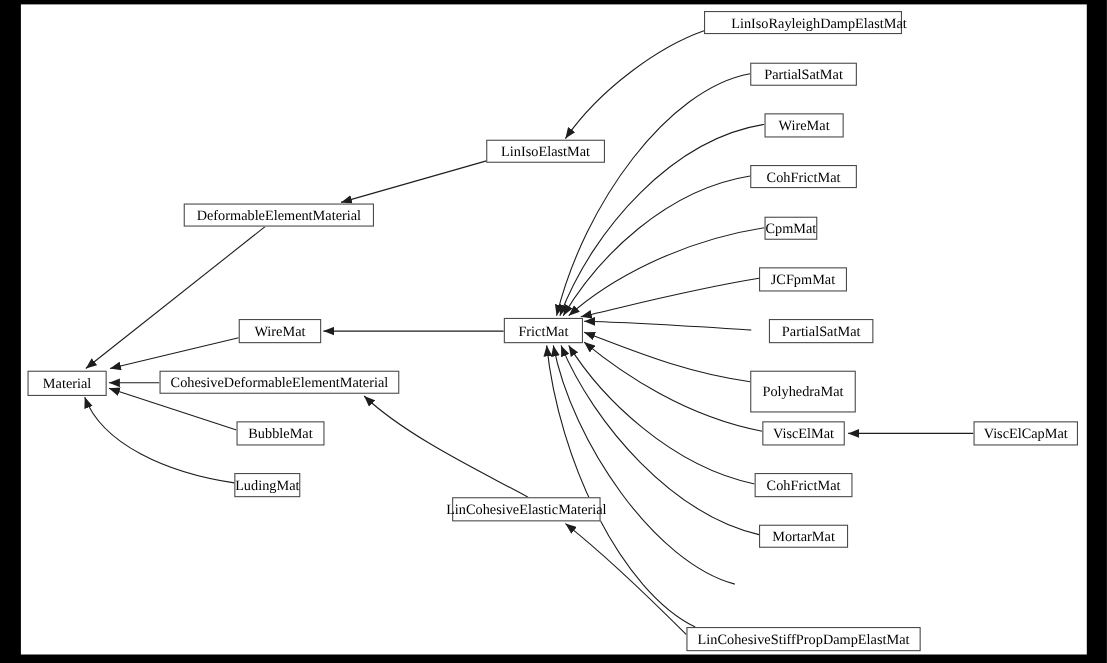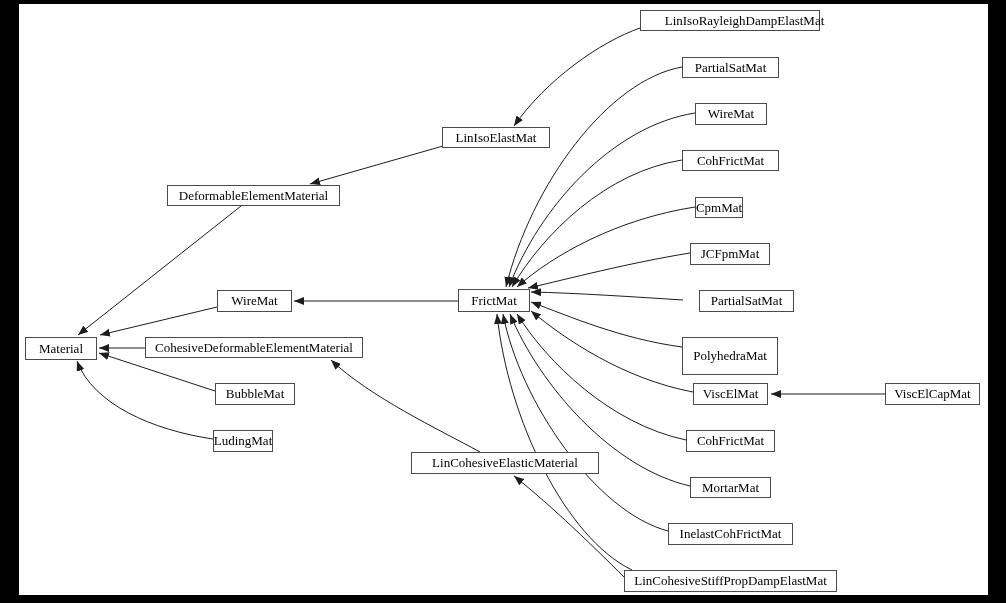--- a/index.html
+++ b/index.html
@@ -50,28 +50,27 @@
   </svg>
 
   <div class="node" style="left:25px;top:337px;width:72px;height:23px;">Material</div>
   <div class="node" style="left:167px;top:185px;width:173px;height:21px;">DeformableElementMaterial</div>
   <div class="node" style="left:217px;top:290px;width:75px;height:22px;">WireMat</div>
   <div class="node" style="left:145px;top:337px;width:218px;height:21px;text-align:center;">CohesiveDeformableElementMaterial</div>
   <div class="node" style="left:215px;top:383px;width:80px;height:22px;">BubbleMat</div>
   <div class="node" style="left:213px;top:430px;width:60px;height:22px;">LudingMat</div>
   <div class="node" style="left:442px;top:127px;width:108px;height:21px;">LinIsoElastMat</div>
   <div class="node" style="left:458px;top:289px;width:72px;height:23px;">FrictMat</div>
-  <div class="node" style="left:411px;top:452px;width:188px;height:22px;">LinCohesiveElasticMaterial</div>
+  <div class="node" style="left:411px;top:452px;width:135px;height:22px;">LinCohesiveElasticMaterial</div>
   <div class="node" style="left:640px;top:10px;width:180px;height:21px;padding-left:29px;">LinIsoRayleighDampElastMat</div>
   <div class="node" style="left:682px;top:57px;width:97px;height:21px;">PartialSatMat</div>
   <div class="node" style="left:695px;top:103px;width:72px;height:22px;font-family:Liberation Serif, serif;">WireMat</div>
   <div class="node" style="left:682px;top:150px;width:97px;height:21px;">CohFrictMat</div>
   <div class="node" style="left:695px;top:197px;width:48px;height:21px;">CpmMat</div>
   <div class="node" style="left:690px;top:243px;width:80px;height:22px;">JCFpmMat</div>
   <div class="node" style="left:683px;top:290px;width:95px;height:22px;margin-left:16px;">PartialSatMat</div>
   <div class="node" style="left:682px;top:337px;width:96px;height:38px;">PolyhedraMat</div>
   <div class="node" style="left:693px;top:383px;width:75px;height:22px;">ViscElMat</div>
   <div class="node" style="left:885px;top:383px;width:95px;height:22px;">ViscElCapMat</div>
   <div class="node" style="left:686px;top:430px;width:89px;height:22px;text-align:right;">CohFrictMat</div>
   <div class="node" style="left:690px;top:477px;width:81px;height:21px;">MortarMat</div>
-  <div class="node" style="left:668px;top:523px;width:125px;height:22px;">InelastCohFrictMat</div>
   <div class="node" style="left:624px;top:570px;width:213px;height:22px;">LinCohesiveStiffPropDampElastMat</div>
 </div>
 
 </body></html>

